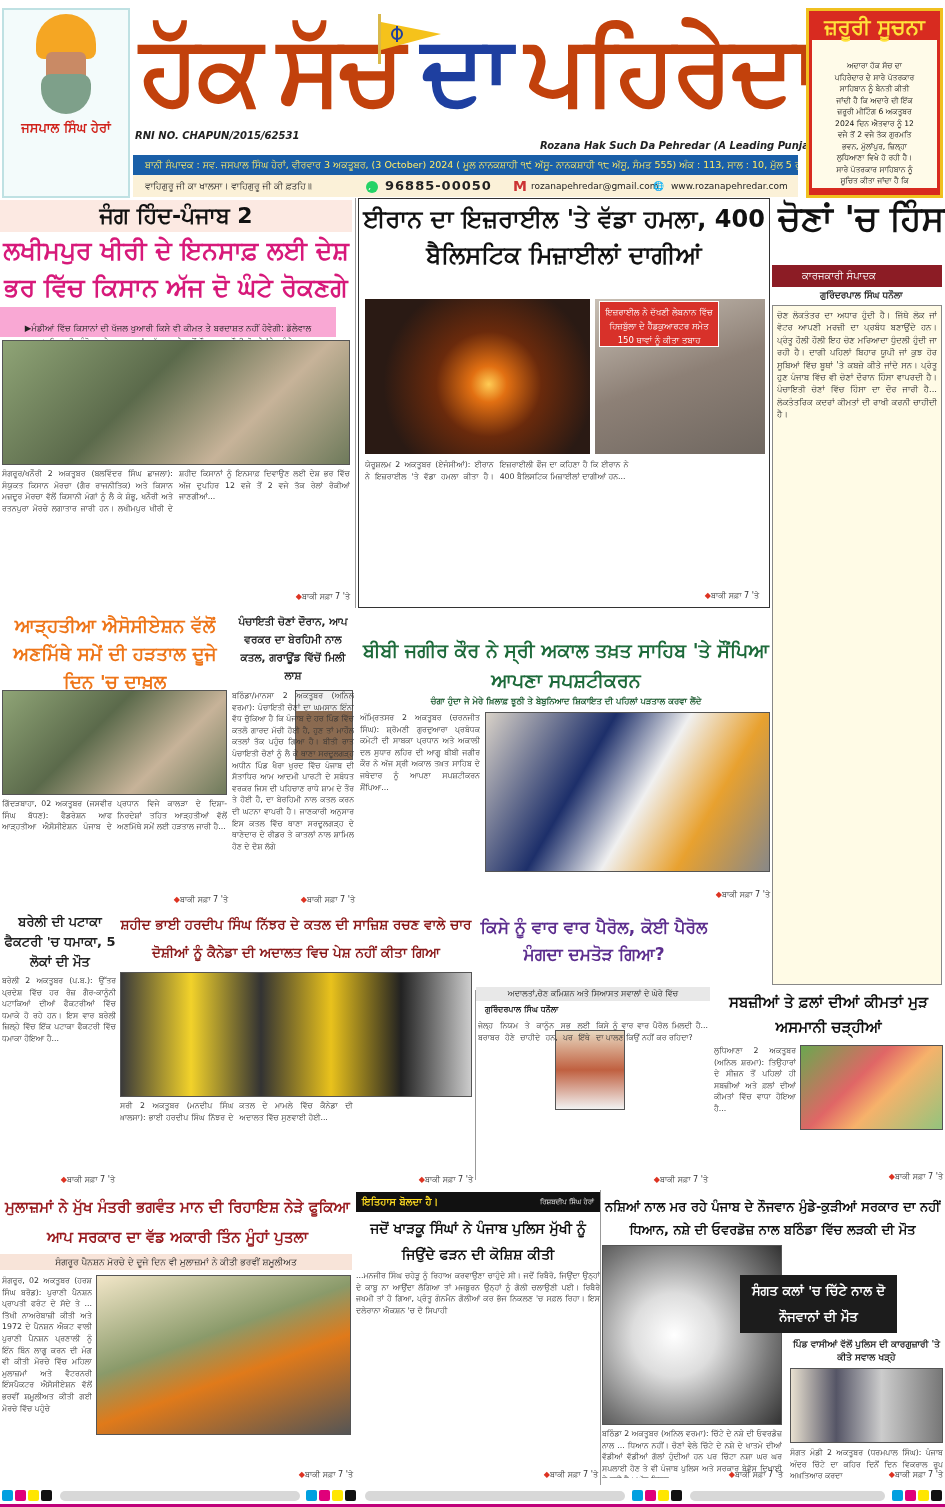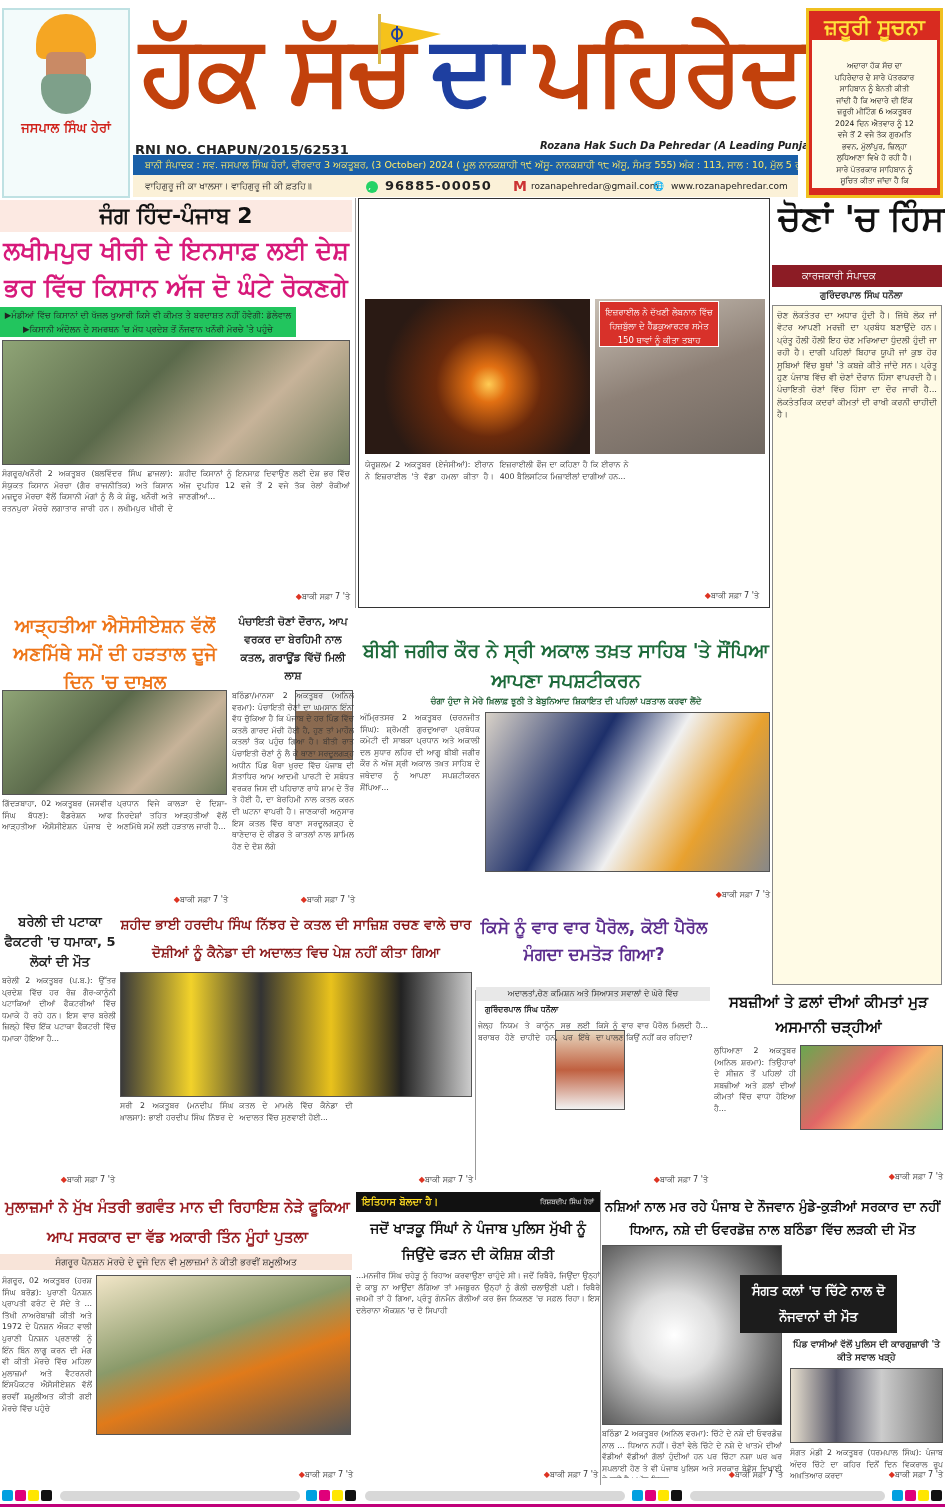--- a/index.html
+++ b/index.html
@@ -9,31 +9,31 @@
 .mast-left .quote{font-size:13px;font-weight:bold;color:#1a3c8c;padding:8px 4px;line-height:17px;background:#e7f4f6}
 .mast-left .portrait{margin:4px auto 0;width:90px;height:100px;position:relative}
 .turban{position:absolute;left:15px;top:0;width:60px;height:45px;background:#f5a623;border-radius:30px 30px 8px 8px}
 .face{position:absolute;left:25px;top:38px;width:40px;height:34px;background:#c98a65;border-radius:6px}
 .beard{position:absolute;left:20px;top:60px;width:50px;height:40px;background:#7ea08a;border-radius:10px 10px 25px 25px}
 .mast-left .name{font-size:13px;font-weight:bold;color:#d0221b;margin-top:6px}
 .title-word{font-family:"DejaVu Sans",sans-serif;font-weight:900;font-size:96px;color:#c2410c;letter-spacing:-2px;line-height:110px}
 .title-da{color:#1e3fa0}
 .flag{left:375px;top:12px;width:70px;height:55px}
 .tagline{left:868px;top:30px;font-size:11px;color:#1e3fa0;font-style:italic;font-weight:bold}
-.rni{left:135px;top:142px;font-size:13px;font-weight:bold;color:#222}
+.rni{left:135px;top:130px;font-size:10px;font-style:italic;font-weight:bold;color:#222}
 .eng{left:540px;top:140px;font-size:10px;font-style:italic;font-weight:bold;color:#222}
 .infobar{left:133px;top:155px;width:665px;height:20px;background:#1a5fa8;color:#ffec6b;font-size:9.5px;line-height:20px;padding-left:12px;white-space:nowrap;overflow:hidden}
 .contactbar{left:133px;top:175px;width:665px;height:22px;background:#fbf1d8;font-size:9px;line-height:22px;padding-left:12px;white-space:nowrap}
 .contactbar span{position:absolute}
 .notice{left:806px;top:8px;width:137px;height:190px;border:3px solid #f0c020;background:#d82b20;padding:3px}
 .notice h3{color:#ffe23b;font-size:21px;text-align:center;line-height:26px;font-weight:900}
 .notice .body{background:#fffbe9;font-size:7.6px;line-height:11.5px;padding:20px;text-align:center;color:#111;height:148px;overflow:hidden}
 .kicker1{left:0;top:200px;width:352px;height:32px;font-size:22px;font-weight:900;text-align:center;color:#111;background:#fce9e2;line-height:32px}
 .head1{left:0;top:232px;width:352px;font-size:25px;color:#d7197a;text-align:center;line-height:37px;font-weight:bold}
-.sub1{left:0;top:307px;width:296px;height:30px;background:#22c55e;font-size:8.5px;text-align:center;line-height:14px;padding-top:1px}
+.sub1{left:0;top:307px;width:336px;height:30px;background:#f9a8d4;font-size:8.5px;text-align:center;line-height:14px;padding-top:14px}
 .photo{background:linear-gradient(135deg,#8fa476,#5b6a4b 40%,#c7b399 70%,#6e7a5b);border:1px solid #555}
 .col-text{font-size:7.8px;line-height:11.6px;color:#333;text-align:justify;overflow:hidden}
 .more{color:#333;font-size:8px;text-align:right}
 .more::before{content:"\25C6 ";color:#d32}
 .iran-box{left:358px;top:198px;width:412px;height:410px;border:1px solid #333}
 .iran-head{font-size:24px;font-weight:bold;text-align:center;line-height:36px;color:#111;padding-top:2px}
 .iran-photo{left:6px;top:100px;width:225px;height:155px;background:radial-gradient(circle at 55% 55%,#ffcc55 0,#e27012 12%,#6a2a0c 35%,#2a1a14 70%)}
 .iran-photo2{left:236px;top:100px;width:170px;height:155px;background:linear-gradient(160deg,#c9c0b5,#8d8076 50%,#6f6760)}
 .iran-red{left:240px;top:102px;width:120px;height:46px;background:#d8312a;color:#fff;font-size:8.5px;line-height:14px;padding:3px;text-align:center;border:1px solid #fff}
 .chona{left:772px;top:198px;width:172px;height:40px;font-size:34px;font-weight:bold;color:#111;line-height:40px;padding-left:6px;white-space:nowrap}
@@ -68,21 +68,21 @@
   <div class="portrait">
     <div class="turban"></div>
       <div class="face"></div>
       <div class="beard"></div>
   </div>
   <div class="name">ਜਸਪਾਲ ਸਿੰਘ ਹੇਰਾਂ</div>
 </div>
 
 <div class="abs" style="left:140px;top:15px;white-space:nowrap">
   <span class="title-word">ਹੱਕ</span>
-  <span class="title-word" style="margin-left:22px">ਸੱਚ</span>
+  <span class="title-word" style="margin-left:12px">ਸੱਚ</span>
   <span class="title-word title-da" style="margin-left:14px">ਦਾ</span>
   <span class="title-word" style="margin-left:10px">ਪਹਿਰੇਦਾਰ</span>
 </div>
 <svg class="abs flag" viewBox="0 0 70 55">
   <rect x="3" y="2" width="3" height="50" fill="#d9b84a"></rect>
   <path d="M6 10 L66 22 L6 38 Z" fill="#f5c21b"></path>
   <circle cx="22" cy="22" r="5" fill="none" stroke="#1e3fa0" stroke-width="2"></circle>
   <rect x="21" y="14" width="2" height="16" fill="#1e3fa0"></rect>
 </svg>
 <div class="abs tagline">ਪੰਥ ਦੀ ਅਵਾਜ਼</div>
@@ -111,20 +111,21 @@
 <div class="abs head1">ਲਖੀਮਪੁਰ ਖੀਰੀ ਦੇ ਇਨਸਾਫ਼ ਲਈ ਦੇਸ਼ ਭਰ ਵਿੱਚ ਕਿਸਾਨ ਅੱਜ ਦੋ ਘੰਟੇ ਰੋਕਣਗੇ ਰੇਲਾਂ</div>
 <div class="abs sub1">
   <div>▶<span>ਮੰਡੀਆਂ ਵਿੱਚ ਕਿਸਾਨਾਂ ਦੀ ਖੱਜਲ ਖੁਆਰੀ ਕਿਸੇ ਵੀ ਕੀਮਤ ਤੇ ਬਰਦਾਸ਼ਤ ਨਹੀਂ ਹੋਵੇਗੀ: ਡੱਲੇਵਾਲ</span></div>
   <div>▶<span>ਕਿਸਾਨੀ ਅੰਦੋਲਨ ਦੇ ਸਮਰਥਨ 'ਚ ਮੱਧ ਪ੍ਰਦੇਸ਼ ਤੋਂ ਨੌਜਵਾਨ ਖਨੌਰੀ ਮੋਰਚੇ 'ਤੇ ਪਹੁੰਚੇ</span></div>
 </div>
 <div class="abs photo" style="left:2px;top:340px;width:348px;height:125px"></div>
 <div class="abs col-text" style="left:2px;top:468px;width:348px;height:130px;column-count:2;column-gap:6px">ਸੰਗਰੂਰ/ਖਨੌਰੀ 2 ਅਕਤੂਬਰ (ਬਲਵਿੰਦਰ ਸਿੰਘ ਛਾਜਲਾ): ਸੰਯੁਕਤ ਕਿਸਾਨ ਮੋਰਚਾ (ਗੈਰ ਰਾਜਨੀਤਿਕ) ਅਤੇ ਕਿਸਾਨ ਮਜ਼ਦੂਰ ਮੋਰਚਾ ਵੱਲੋਂ ਕਿਸਾਨੀ ਮੰਗਾਂ ਨੂੰ ਲੈ ਕੇ ਸ਼ੰਭੂ, ਖਨੌਰੀ ਅਤੇ ਰਤਨਪੁਰਾ ਮੋਰਚੇ ਲਗਾਤਾਰ ਜਾਰੀ ਹਨ। ਲਖੀਮਪੁਰ ਖੀਰੀ ਦੇ ਸ਼ਹੀਦ ਕਿਸਾਨਾਂ ਨੂੰ ਇਨਸਾਫ਼ ਦਿਵਾਉਣ ਲਈ ਦੇਸ਼ ਭਰ ਵਿੱਚ ਅੱਜ ਦੁਪਹਿਰ 12 ਵਜੇ ਤੋਂ 2 ਵਜੇ ਤੱਕ ਰੇਲਾਂ ਰੋਕੀਆਂ ਜਾਣਗੀਆਂ...</div>
 <div class="abs more" style="left:250px;top:592px;width:100px">ਬਾਕੀ ਸਫ਼ਾ 7 'ਤੇ</div>
 
 <div class="abs iran-box">
+  <div class="iran-head">ਈਰਾਨ ਦਾ ਇਜ਼ਰਾਈਲ 'ਤੇ ਵੱਡਾ ਹਮਲਾ, 400 ਬੈਲਿਸਟਿਕ ਮਿਜ਼ਾਈਲਾਂ ਦਾਗੀਆਂ</div>
   <div class="abs iran-photo"></div>
   <div class="abs iran-photo2"></div>
   <div class="abs iran-red">ਇਜ਼ਰਾਈਲ ਨੇ ਦੱਖਣੀ ਲੇਬਨਾਨ ਵਿੱਚ ਹਿਜ਼ਬੁੱਲਾ ਦੇ ਹੈੱਡਕੁਆਰਟਰ ਸਮੇਤ 150 ਥਾਵਾਂ ਨੂੰ ਕੀਤਾ ਤਬਾਹ</div>
   <div class="abs col-text" style="left:6px;top:260px;width:398px;height:130px;column-count:3;column-gap:6px">ਯੇਰੂਸ਼ਲਮ 2 ਅਕਤੂਬਰ (ਏਜੰਸੀਆਂ): ਈਰਾਨ ਨੇ ਇਜ਼ਰਾਈਲ 'ਤੇ ਵੱਡਾ ਹਮਲਾ ਕੀਤਾ ਹੈ। ਇਜ਼ਰਾਈਲੀ ਫੌਜ ਦਾ ਕਹਿਣਾ ਹੈ ਕਿ ਈਰਾਨ ਨੇ 400 ਬੈਲਿਸਟਿਕ ਮਿਜ਼ਾਈਲਾਂ ਦਾਗੀਆਂ ਹਨ...</div>
   <div class="abs more" style="left:300px;top:392px;width:100px">ਬਾਕੀ ਸਫ਼ਾ 7 'ਤੇ</div>
 </div>
 
 <div class="abs chona">ਚੋਣਾਂ 'ਚ ਹਿੰਸਾ...</div>
 <div class="abs editor-bar">ਕਾਰਜਕਾਰੀ ਸੰਪਾਦਕ</div>
 <div class="abs byline">ਗੁਰਿੰਦਰਪਾਲ ਸਿੰਘ ਧਨੌਲਾ</div>

